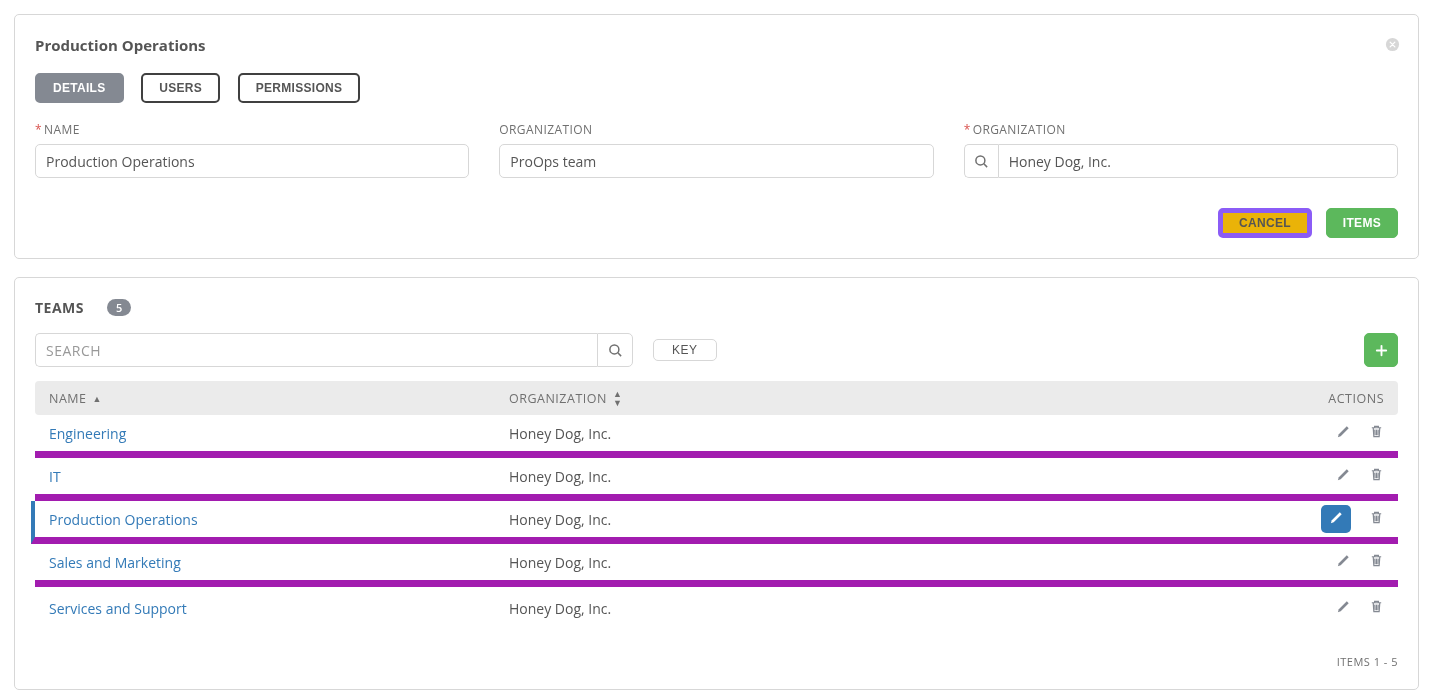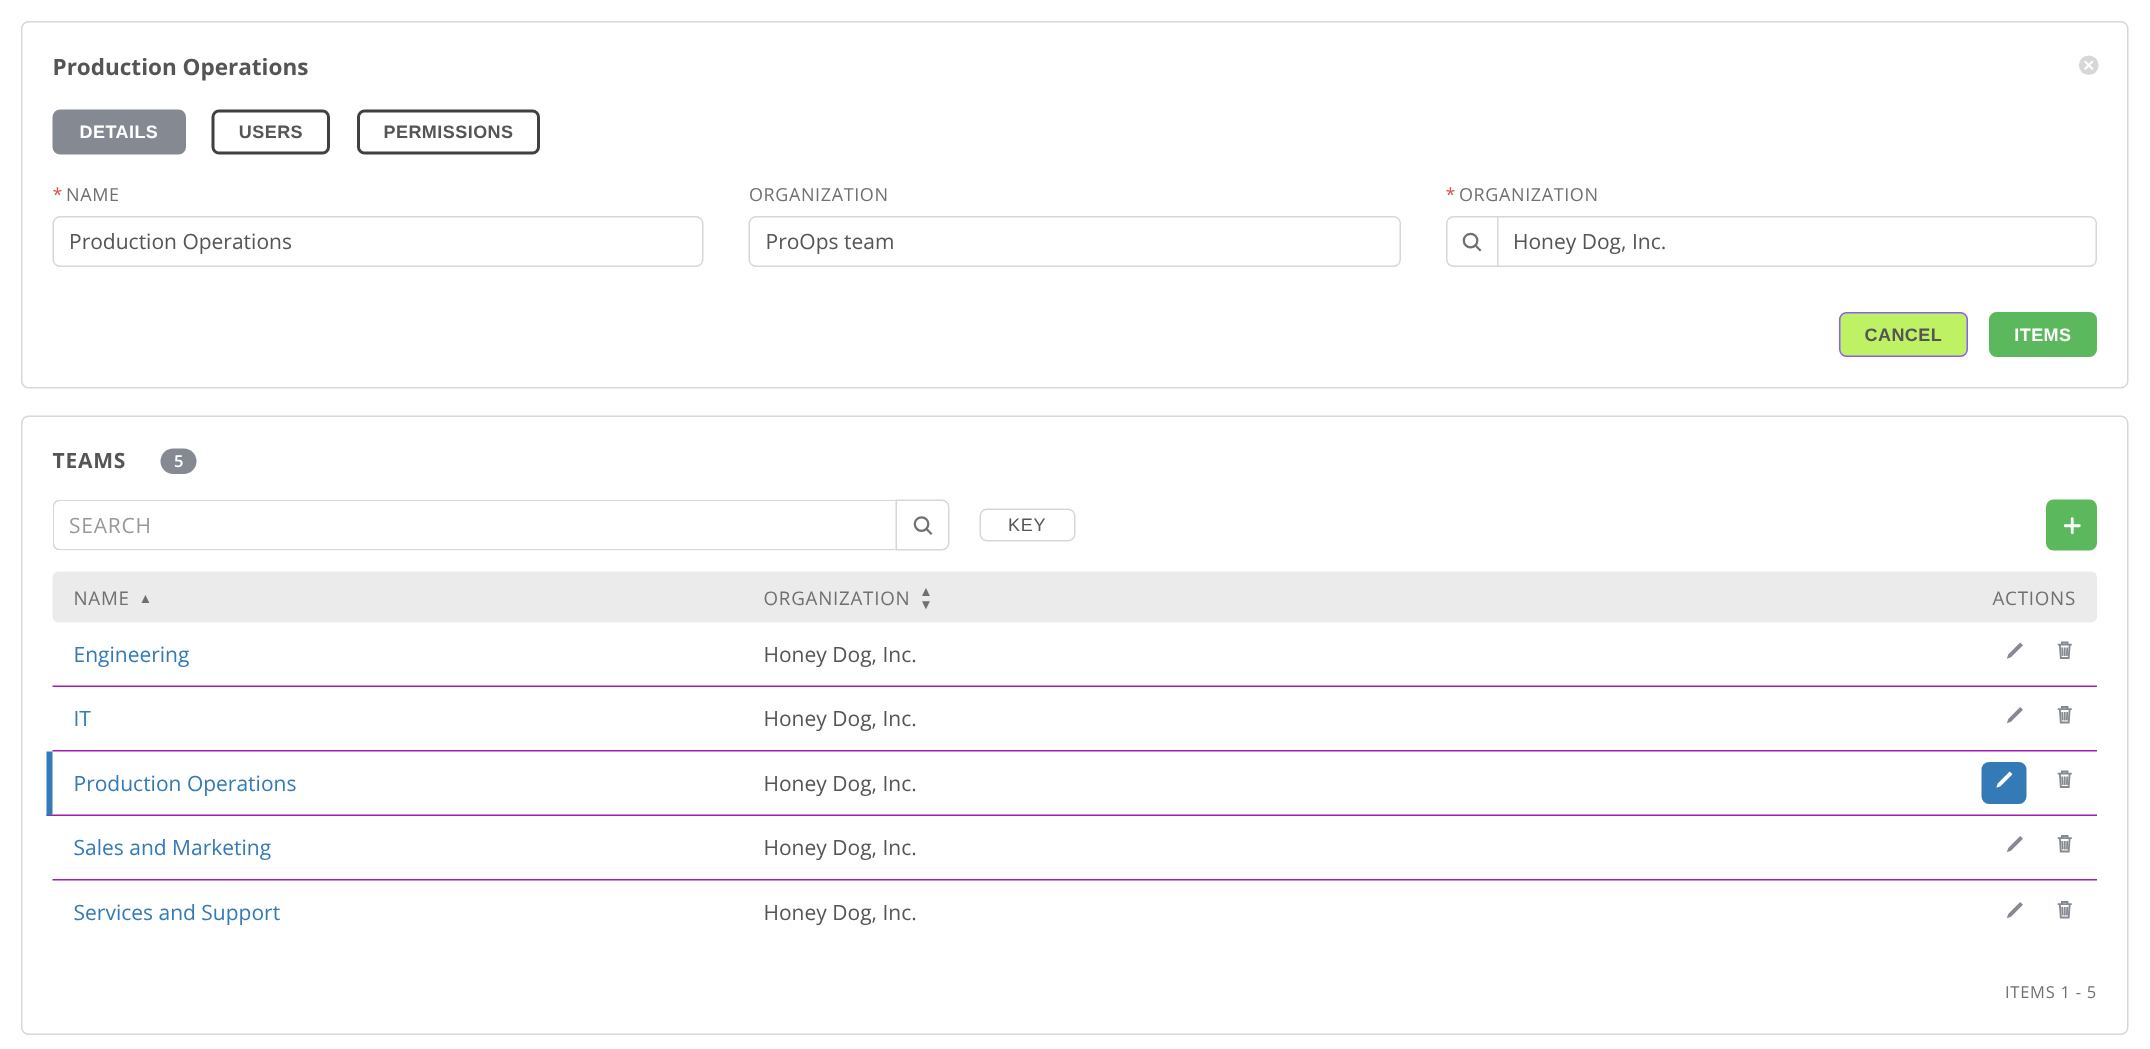--- a/index.html
+++ b/index.html
@@ -109,22 +109,22 @@
   .btn {
     height: 30px;
     padding: 0 16px;
     border-radius: 5px;
     font-size: 12px;
     font-weight: 600;
     cursor: pointer;
     letter-spacing: 0.3px;
   }
   .btn-default {
-    background: #bef264;
-    border: 1px solid #8b5cf6;
+    background: #eab308;
+    border: 5px solid #8b5cf6;
     color: #555;
   }
   .btn-success {
     background: #5cb85c;
     border: 1px solid #5cb85c;
     color: #fff;
   }
   .list-header-row {
     display: flex;
     align-items: center;
@@ -222,21 +222,21 @@
   .col-name { width: 460px; display: flex; align-items: center; gap: 6px; }
   .col-org  { flex: 1; display: flex; align-items: center; gap: 6px; }
   .col-act  { width: 110px; text-align: right; }
   .sort-ind { font-size: 9px; line-height: 1; display: inline-flex; flex-direction: column; color: #707070;}
   .sort-asc { font-size: 9px; color: #707070; }
   .tbl-row {
     display: flex;
     align-items: center;
     padding: 0 14px;
     height: 43px;
-    border-bottom: 1px solid #a21caf;
+    border-bottom: 7px solid #a21caf;
     position: relative;
   }
   .tbl-row:last-of-type { border-bottom: none; }
   .tbl-row.selected {
     border-left: 4px solid #337ab7;
     padding-left: 14px;
     margin-left: -4px;
   }
   .cell-name a {
     color: #337ab7;

